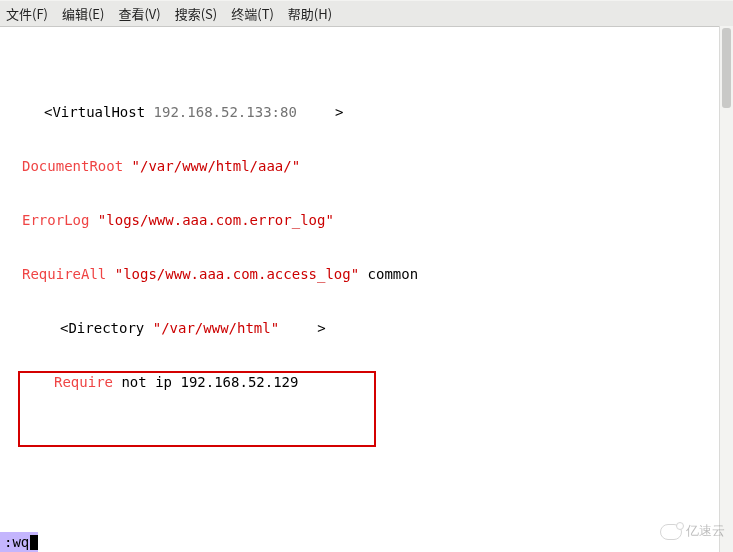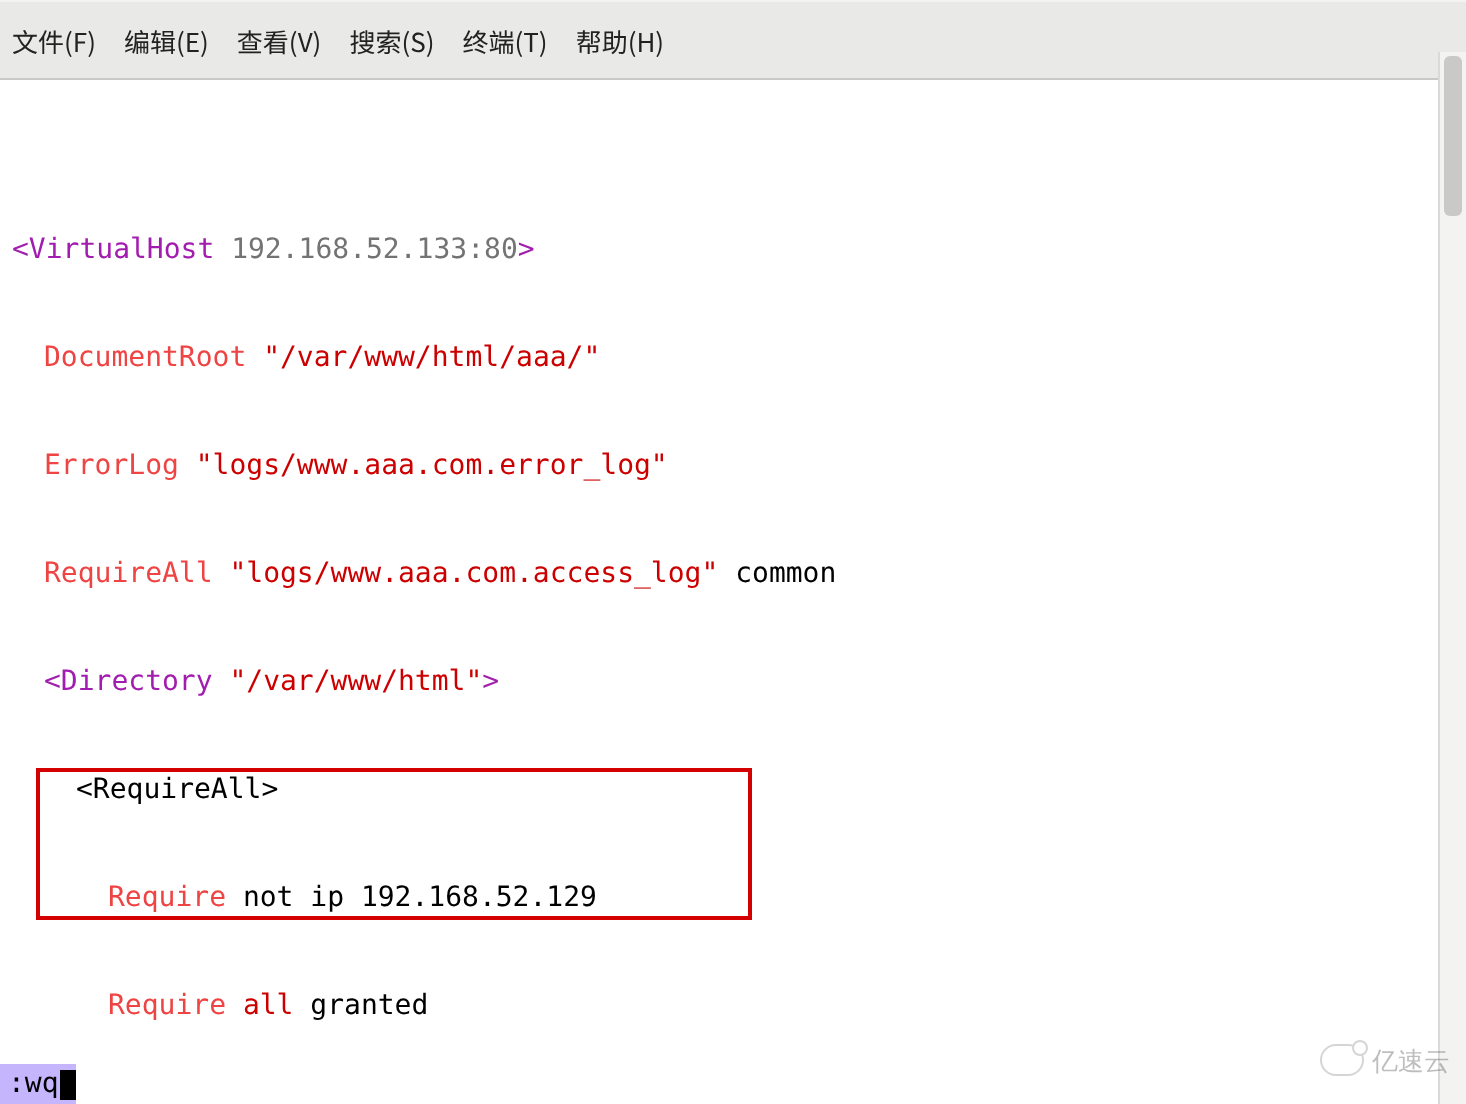--- a/index.html
+++ b/index.html
@@ -1,30 +1,30 @@
 <!DOCTYPE html>
 <html><head>
 <meta charset="utf-8">
 <style>
   * { margin: 0; padding: 0; box-sizing: border-box; }
   html, body { width: 733px; height: 552px; font-family: "DejaVu Sans Mono", "Noto Sans Mono CJK", monospace; font-size: 14px; background: #fff; overflow: hidden; }
-  .menubar { height: 40px; background: #e9e9e7; border-bottom: 1px solid #c9c9c7; display: flex; align-items: center; padding: 0 6px; gap: 14px; font-size: 13px; font-family: "Noto Sans CJK SC", sans-serif; color: #222; border-top: 1px solid #f3f3f1; }
+  .menubar { height: 27px; background: #e9e9e7; border-bottom: 1px solid #c9c9c7; display: flex; align-items: center; padding: 0 6px; gap: 14px; font-size: 13px; font-family: "Noto Sans CJK SC", sans-serif; color: #222; border-top: 1px solid #f3f3f1; }
   .menubar .item { cursor: default; }
   .editor { position: relative; padding: 4px 6px 0 6px; line-height: 18px; white-space: pre; }
   .line { height: 18px; }
   .i1 { padding-left: 16px; }
   .i2 { padding-left: 32px; }
   .i3 { padding-left: 48px; }
-  .tagc   { color: #a21caf; }     
+  .tagc   { color: #000000; margin-left: 38px; }     
   .kw     { color: #ef4444; }     
   .str    { color: #cc0000; }     
   .plain  { color: #000; }
   .addr   { color: #737373; }
   .redbox { position: absolute; left: 18px; top: 344px; width: 358px; height: 76px; border: 2px solid #d40000; pointer-events: none; }
-  .watermark { position: absolute; right: 8px; bottom: 12px; opacity: 0.35; font-size: 13px; display: flex; align-items: flex-start; gap: 4px; color: #444; font-family: sans-serif; }
+  .watermark { position: absolute; right: 8px; bottom: 12px; opacity: 0.35; font-size: 13px; display: flex; align-items: flex-end; gap: 4px; color: #444; font-family: sans-serif; }
   .watermark .wm-icon { width: 22px; height: 16px; border: 1.5px solid #888; border-radius: 8px; position: relative; }
   .watermark .wm-icon::after { content:""; position:absolute; width:6px; height:6px; border:1.5px solid #888; border-radius:50%; right:-3px; top:-3px; background:#fff; }
   .scrollbar { position: absolute; right: 0; top: 26px; bottom: 0; width: 14px; background: #f3f3f1; border-left: 1px solid #dadad8; }
   .scrollbar .thumb { position: absolute; left: 2px; right: 2px; top: 2px; height: 80px; background: #c9c9c7; border-radius: 3px; }
   .status { position: absolute; left: 0; bottom: 0; height: 20px; line-height: 20px; padding-left: 4px; font-size: 14px; background:#c4b5fd; }
   .status .cursor { display:inline-block; width:8px; height:15px; background:#000; vertical-align:text-bottom; margin-left:1px; }
 </style>
 </head>
 <body>
 
@@ -38,23 +38,21 @@
 </div>
 
 <div class="editor">
 
   
   <div class="line"><span class="tagc">&lt;VirtualHost </span><span class="addr">192.168.52.133:80</span><span class="tagc">&gt;</span></div>
   <div class="line i1"><span class="kw">DocumentRoot </span><span class="str">"/var/www/html/aaa/"</span></div>
   <div class="line i1"><span class="kw">ErrorLog </span><span class="str">"logs/www.aaa.com.error_log"</span></div>
   <div class="line i1"><span class="kw">RequireAll </span><span class="str">"logs/www.aaa.com.access_log"</span><span class="plain"> common</span></div>
   <div class="line i1"><span class="tagc">&lt;Directory </span><span class="str">"/var/www/html"</span><span class="tagc">&gt;</span></div>
-  <div class="line i2"><span class="plain">&lt;RequireAll&gt;</span></div>
   <div class="line i3"><span class="kw">Require</span><span class="plain"> not ip </span><span class="plain">192.168.52.129</span></div>
-  <div class="line i3"><span class="kw">Require </span><span class="str">all</span><span class="plain"> granted</span></div>
   
   
   
 
   
 
   
   
   
   

